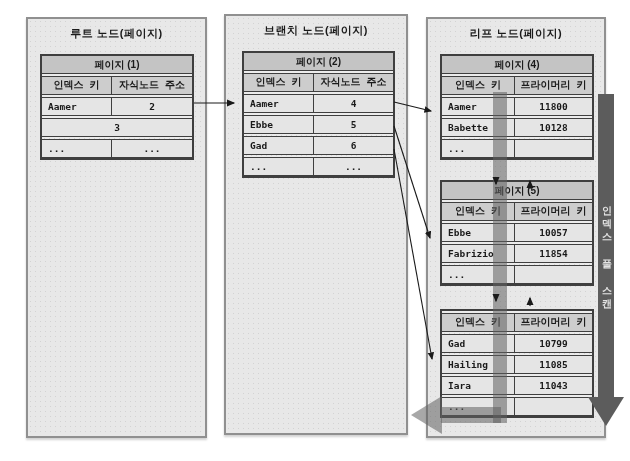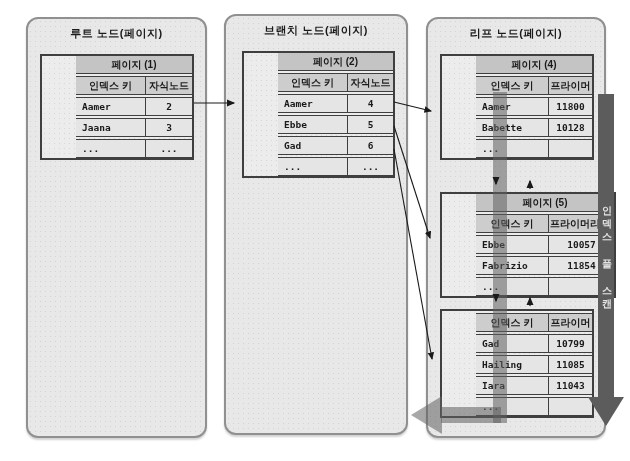--- a/index.html
+++ b/index.html
@@ -1,46 +1,45 @@
 <!DOCTYPE html>
 <html><head>
 <meta charset="utf-8">
 <style>
   html,body{margin:0;padding:0;background:#ffffff;}
   #canvas{
     position:relative;width:630px;height:461px;background:#ffffff;overflow:hidden;
     font-family:"Liberation Sans","DejaVu Sans",sans-serif;color:#1a1a1a;
   }
   .panel{
-    position:absolute;border:2px solid #909090;border-radius:12px;
+    position:absolute;border:2px solid #909090;border-radius:0;
     background-color:#e8e8e8;
     background-image:radial-gradient(#d3d3d3 0.7px, transparent 0.9px);
     background-size:5px 5px;
     box-shadow:0 2px 2px rgba(0,0,0,0.18);
     box-sizing:border-box;
   }
   .panel-title{
     position:absolute;left:0;right:0;top:7px;text-align:center;
     font-size:11px;font-weight:bold;letter-spacing:0.5px;
   }
   .tbl{
     position:absolute;border:2px solid #3f3f3f;background-color:#ececec;
     background-image:radial-gradient(#d6d6d6 0.7px, transparent 0.9px);
     background-size:5px 5px;
     box-sizing:border-box;
-    padding-left:34px;
   }
   .tbl-header{
     height:17px;line-height:17px;border-bottom:1px solid #3f3f3f;
     background:#c4c4c4;text-align:center;font-size:10px;font-weight:bold;
   }
   .row{
     display:flex;height:17px;line-height:17px;margin-top:2px;
     border-top:1px solid #3f3f3f;border-bottom:1px solid #3f3f3f;
-    background:#e5e5e5;font-size:10px;
+    background:#e5e5e5;font-size:10px;font-family:Liberation Mono, monospace;
   }
   .row.colhead{background:#cdcdcd;font-weight:bold;}
   .row .c1{box-sizing:border-box;border-right:1px solid #3f3f3f;padding-left:6px;overflow:hidden;}
   .row .c2{flex:1;text-align:center;overflow:hidden;}
   .row.colhead .c1{text-align:center;padding-left:0;}
   .data{font-family:"DejaVu Sans Mono","Liberation Mono",monospace;font-weight:bold;font-size:9.5px;}
   .w70 .c1{width:70px;}
   .w73 .c1{width:73px;}
   #overlay{position:absolute;left:0;top:0;z-index:5;pointer-events:none;}
   #scan-label{
@@ -61,21 +60,20 @@
       <div class="tbl-header">페이지 (1)</div>
       <div class="row colhead">
         <div class="c1">인덱스 키</div>
         <div class="c2">자식노드 주소</div>
       </div>
       <div class="row data">
         <div class="c1">Aamer</div>
         <div class="c2">2</div>
       </div>
       <div class="row data">
-        <div class="c1">Jaana</div>
         <div class="c2">3</div>
       </div>
       <div class="row data">
         <div class="c1">...</div>
         <div class="c2">...</div>
       </div>
     </div>
   </div>
 
   <div class="panel" style="left:224px;top:14px;width:184px;height:421px;">
@@ -121,21 +119,21 @@
       <div class="row data">
         <div class="c1">Babette</div>
         <div class="c2">10128</div>
       </div>
       <div class="row data">
         <div class="c1">...</div>
         <div class="c2"></div>
       </div>
     </div>
 
-    <div class="tbl w73" style="left:12px;top:173px;width:176px;">
+    <div class="tbl w73" style="left:12px;top:161px;width:154px;">
       <div class="tbl-header">페이지 (5)</div>
       <div class="row colhead">
         <div class="c1">인덱스 키</div>
         <div class="c2">프라이머리 키</div>
       </div>
       <div class="row data">
         <div class="c1">Ebbe</div>
         <div class="c2">10057</div>
       </div>
       <div class="row data">

